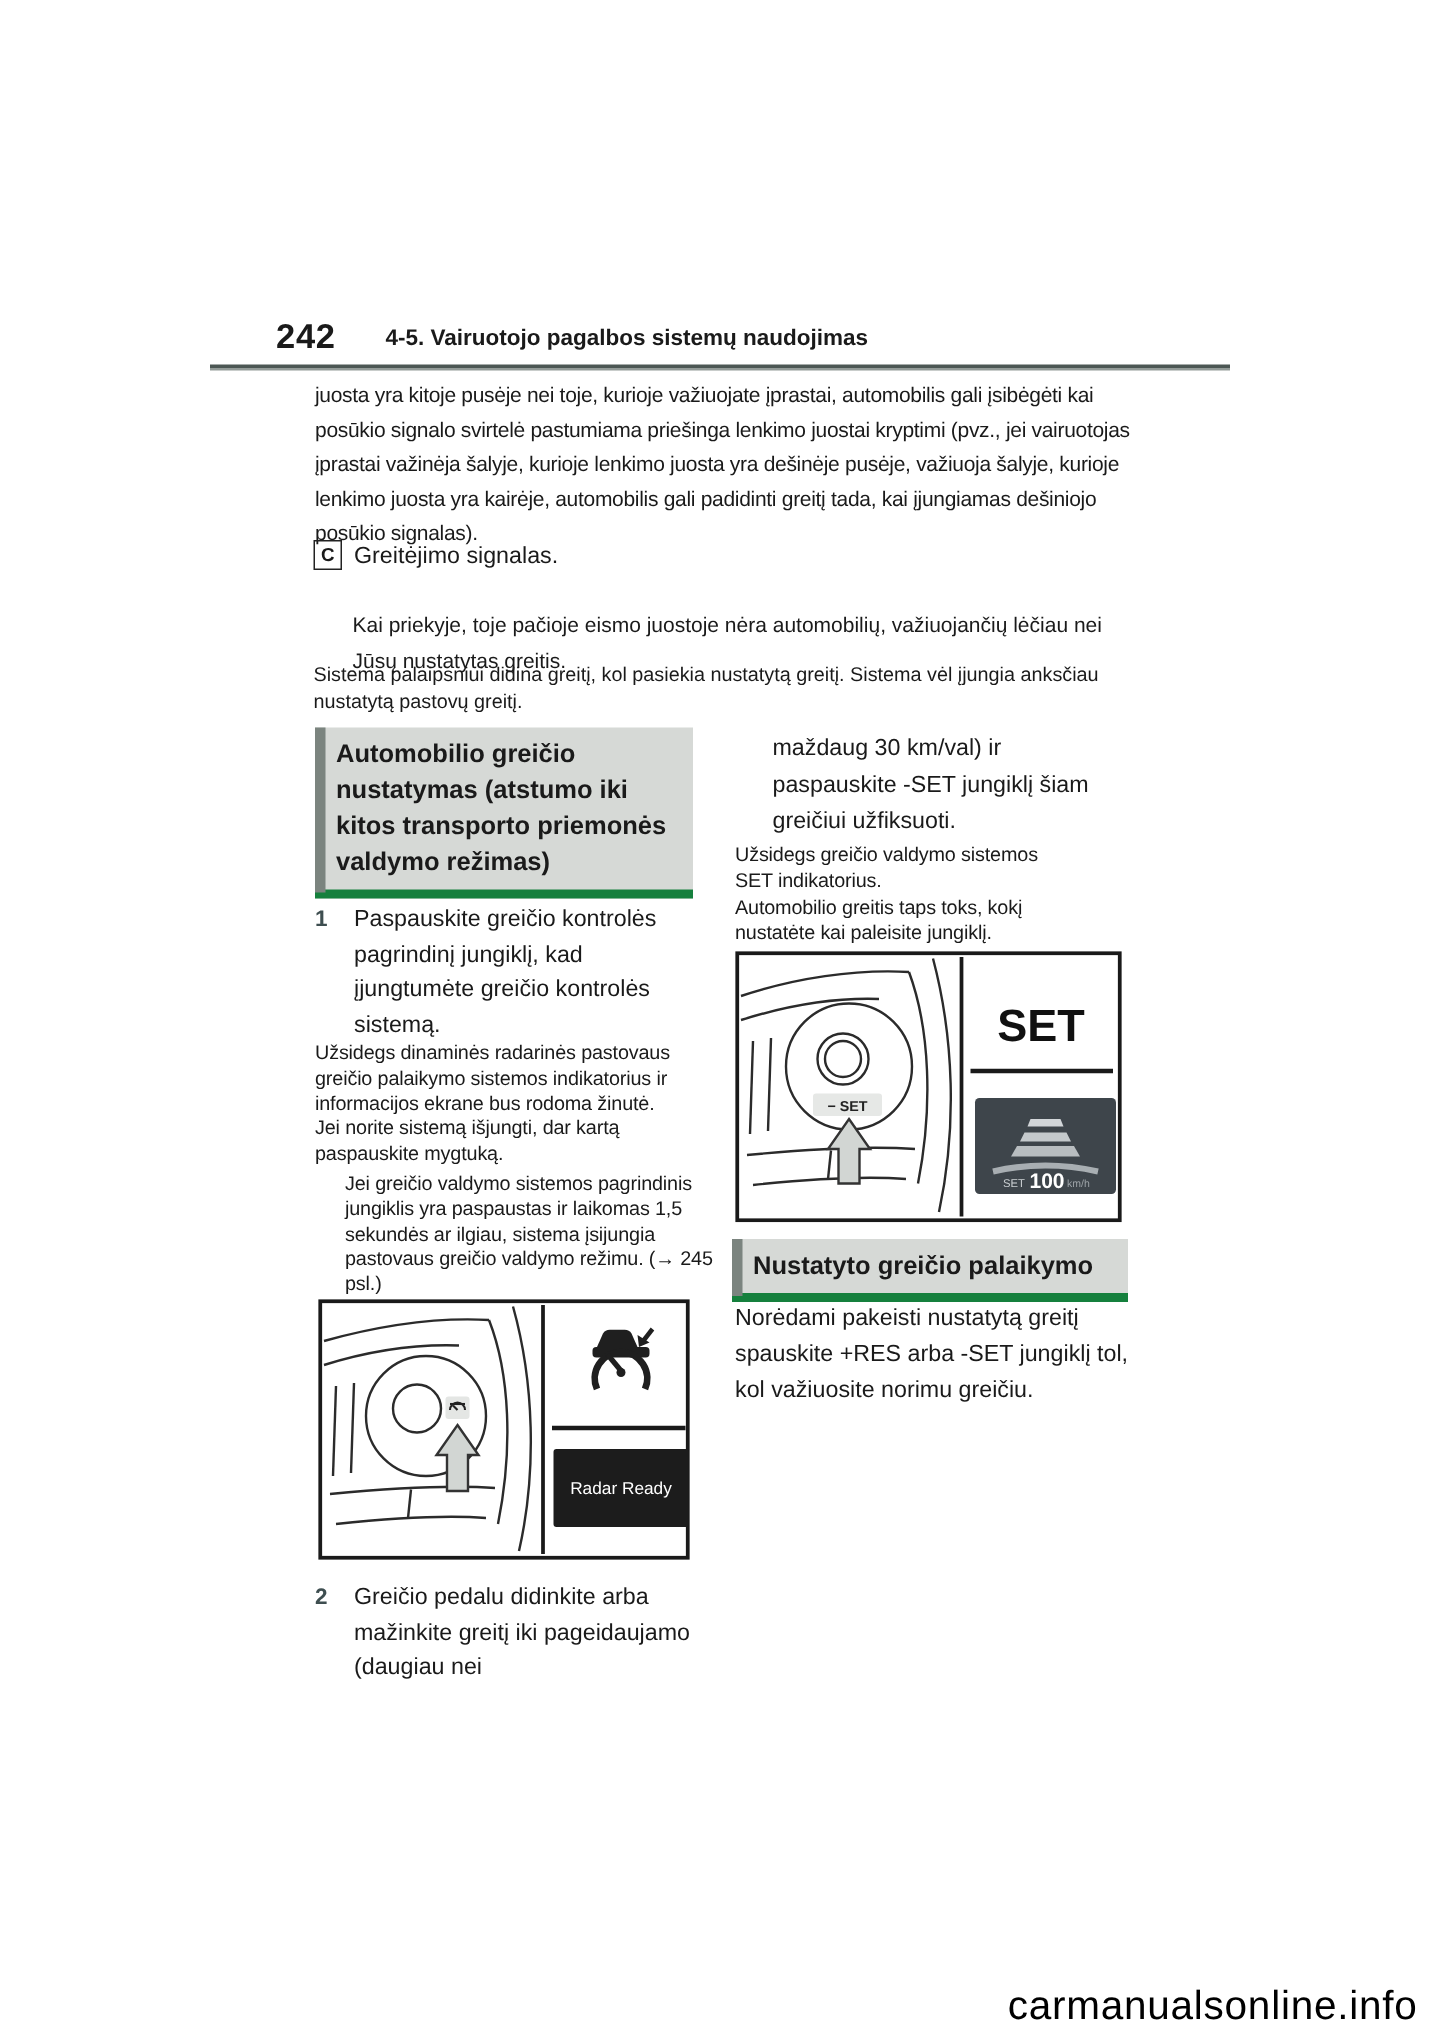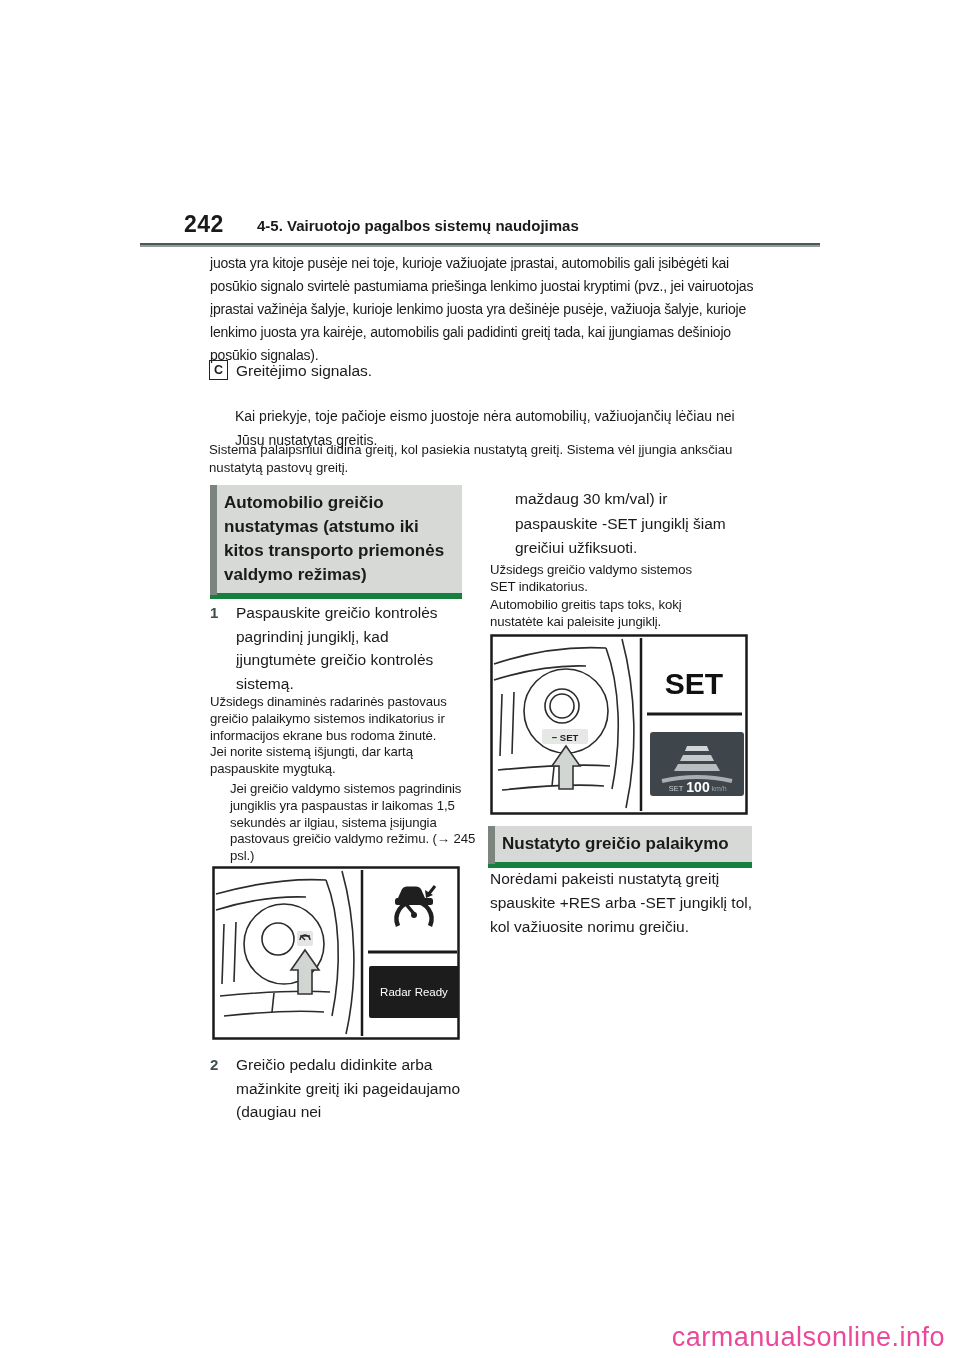--- a/index.html
+++ b/index.html
@@ -47,21 +47,21 @@
   .n3{left:490px;top:562px;width:225px;}
   .n4{left:490px;top:597px;width:245px;}
 
   
   .fig1{position:absolute;left:212px;top:866px;}
   .fig2{position:absolute;left:490px;top:634px;}
   svg text{font-family:"Liberation Sans",sans-serif;}
 
   .para2{position:absolute;left:490px;top:867px;width:266px;font-size:15.5px;line-height:24px;}
 
-  .watermark{position:absolute;right:15px;top:1322px;font-size:27px;color:#ec4899;letter-spacing:.5px;}
+  .watermark{position:absolute;right:15px;top:1322px;font-size:27px;color:#000000;letter-spacing:.5px;}
 </style>
 </head>
 <body>
 
 <div class="page">
 
   <div class="page-number">242</div>
   <div class="section-title">4-5. Vairuotojo pagalbos sistemų naudojimas</div>
   <div class="header-rule"></div>
 

